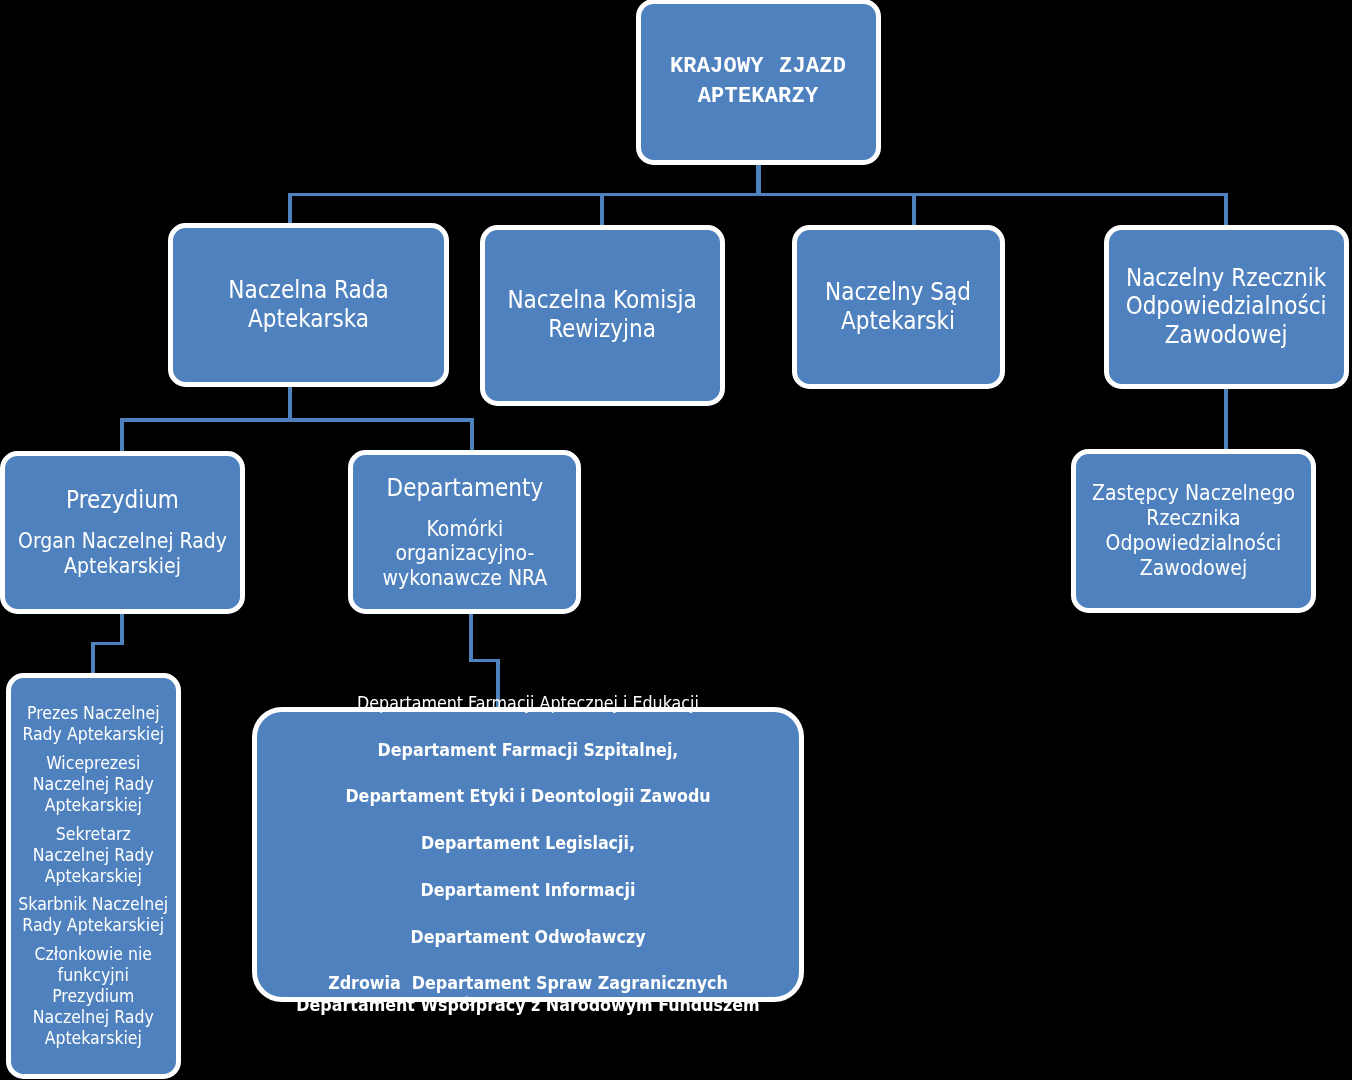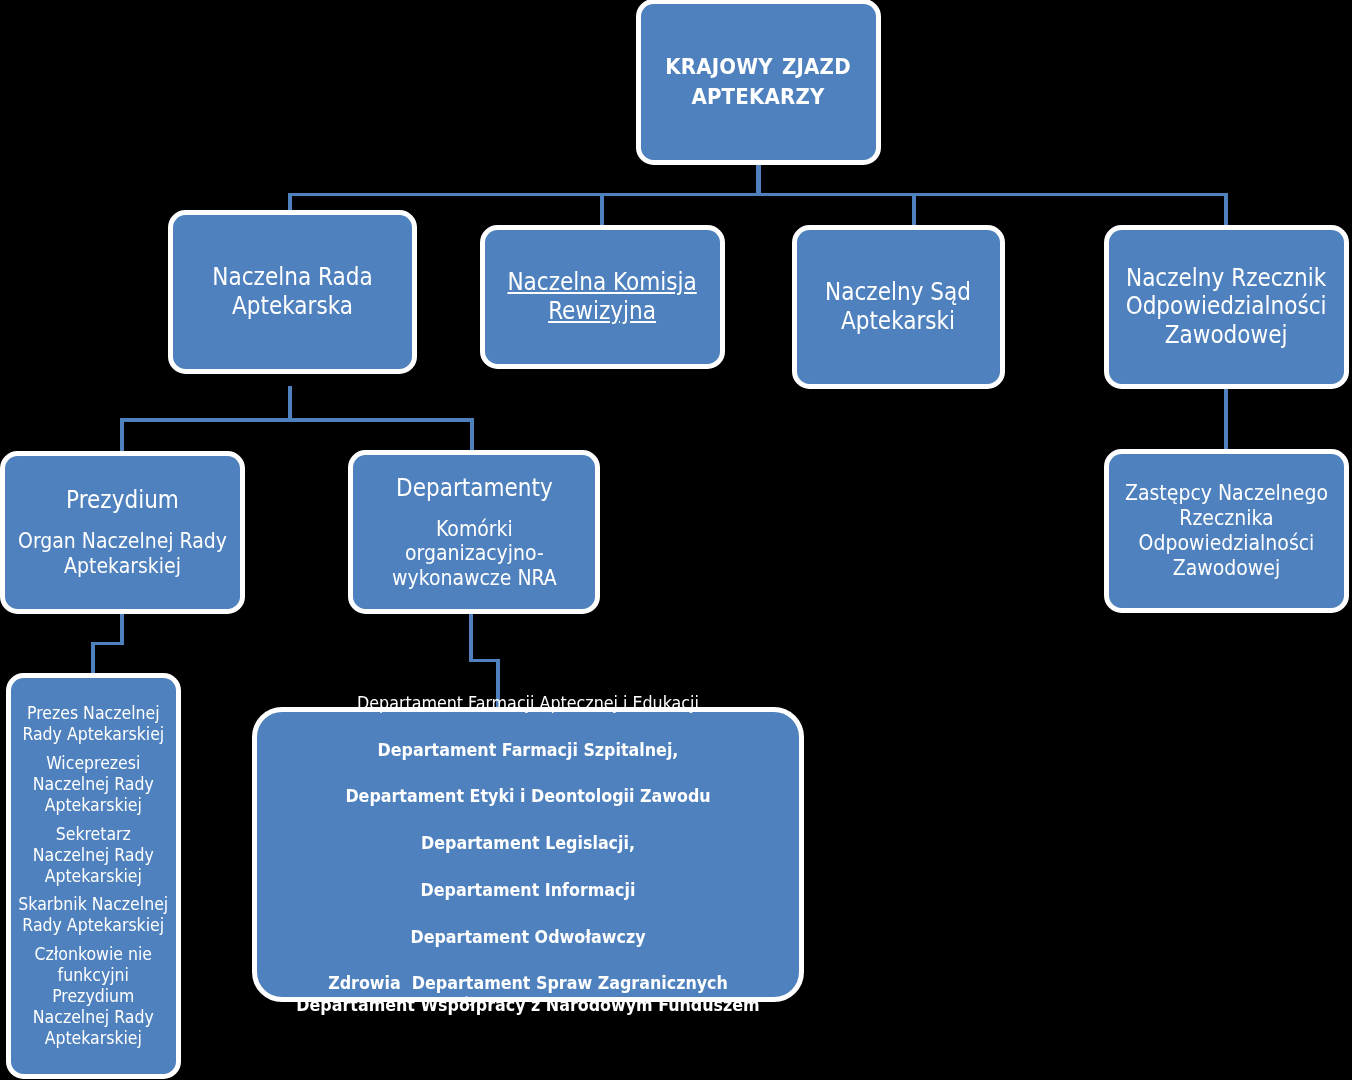--- a/index.html
+++ b/index.html
@@ -71,31 +71,31 @@
   <div class="conn v" style="left:1224.1px;top:386px;width:3.8px;height:63px;"></div>
 
   <div class="conn v" style="left:120.2px;top:612px;width:3.4px;height:33px;"></div>
   <div class="conn h" style="left:91.2px;top:641.8px;width:32.4px;height:3.4px;"></div>
   <div class="conn v" style="left:91.2px;top:641.8px;width:3.9px;height:32px;"></div>
 
   <div class="conn v" style="left:469.3px;top:611.8px;width:3.5px;height:50px;"></div>
   <div class="conn h" style="left:469.3px;top:658.5px;width:30.5px;height:3.5px;"></div>
   <div class="conn v" style="left:496.3px;top:658.5px;width:3.5px;height:49px;"></div>
 
-  <div class="node root" style="left:635.5px;top:-0.6px;width:245px;height:166px;">
+  <div class="node root" style="left:635.5px;top:-0.6px;width:245px;height:166px;font-family:Liberation Mono, monospace;">
     <div class="t">KRAJOWY ZJAZD</div>
     <div class="t">APTEKARZY</div>
   </div>
 
-  <div class="node lvl2" style="left:168px;top:210px;width:249px;height:164.4px;">
+  <div class="node lvl2" style="left:168px;top:223px;width:281px;height:164.4px;">
     <div class="t">Naczelna Rada</div>
     <div class="t">Aptekarska</div>
   </div>
 
-  <div class="node lvl2" style="left:479.6px;top:224.6px;width:245px;height:144px;text-decoration:underline;">
+  <div class="node lvl2" style="left:479.6px;top:224.6px;width:245px;height:181px;">
     <div class="t">Naczelna Komisja</div>
     <div class="t">Rewizyjna</div>
   </div>
 
   <div class="node lvl2" style="left:791.5px;top:224.6px;width:213px;height:164.4px;">
     <div class="t">Naczelny Sąd</div>
     <div class="t">Aptekarski</div>
   </div>
 
   <div class="node lvl2" style="left:1103.6px;top:224.6px;width:245px;height:164.4px;">
@@ -103,28 +103,28 @@
     <div class="t">Odpowiedzialności</div>
     <div class="t">Zawodowej</div>
   </div>
 
   <div class="node lvl3" style="left:0px;top:450.5px;width:245px;height:163.5px;">
     <div class="title">Prezydium</div>
     <div class="sub">Organ Naczelnej Rady</div>
     <div class="sub">Aptekarskiej</div>
   </div>
 
-  <div class="node lvl3" style="left:348.4px;top:450px;width:252px;height:163.5px;">
+  <div class="node lvl3" style="left:348.4px;top:450px;width:233px;height:163.5px;">
     <div class="title">Departamenty</div>
     <div class="sub">Komórki</div>
     <div class="sub">organizacyjno-</div>
     <div class="sub">wykonawcze NRA</div>
   </div>
 
-  <div class="node lvl3" style="left:1104px;top:448.6px;width:245px;height:164.4px;">
+  <div class="node lvl3" style="left:1071px;top:448.6px;width:245px;height:164.4px;">
     <div class="t">Zastępcy Naczelnego</div>
     <div class="t">Rzecznika</div>
     <div class="t">Odpowiedzialności</div>
     <div class="t">Zawodowej</div>
   </div>
 
   <div class="node members" id="members" style="left:5.6px;top:673.3px;width:175.4px;height:405.5px;">
     <div class="grp">
       <div>Prezes Naczelnej</div>
       <div>Rady Aptekarskiej</div>

